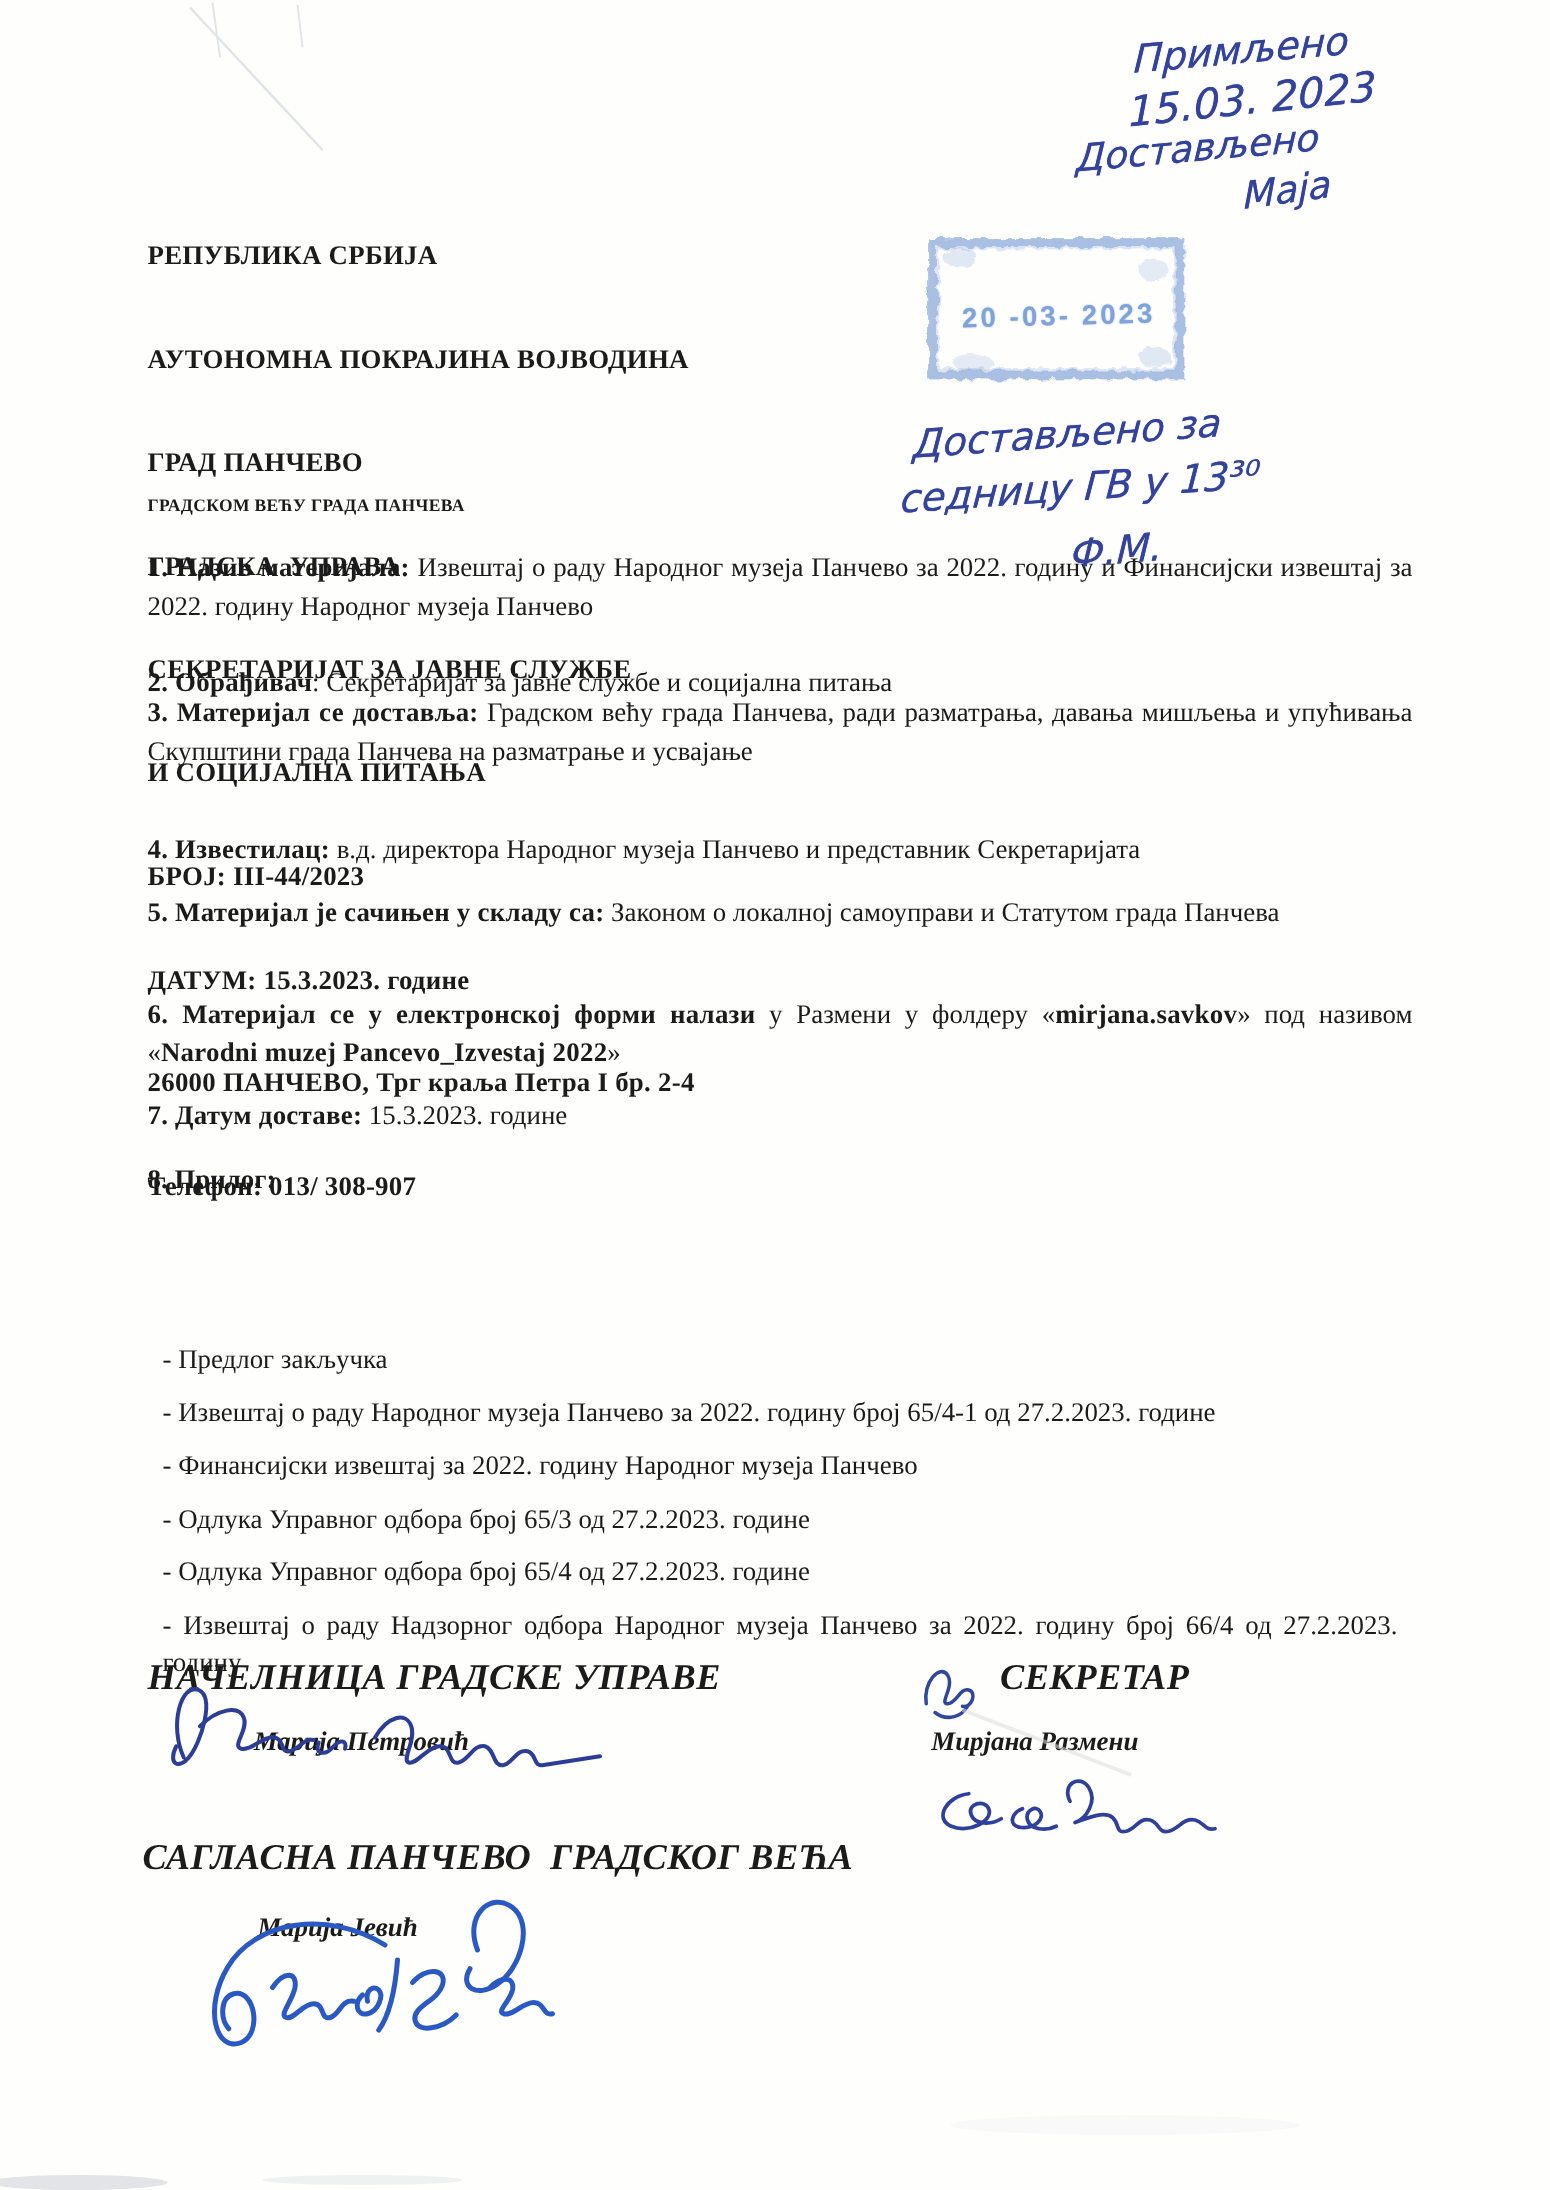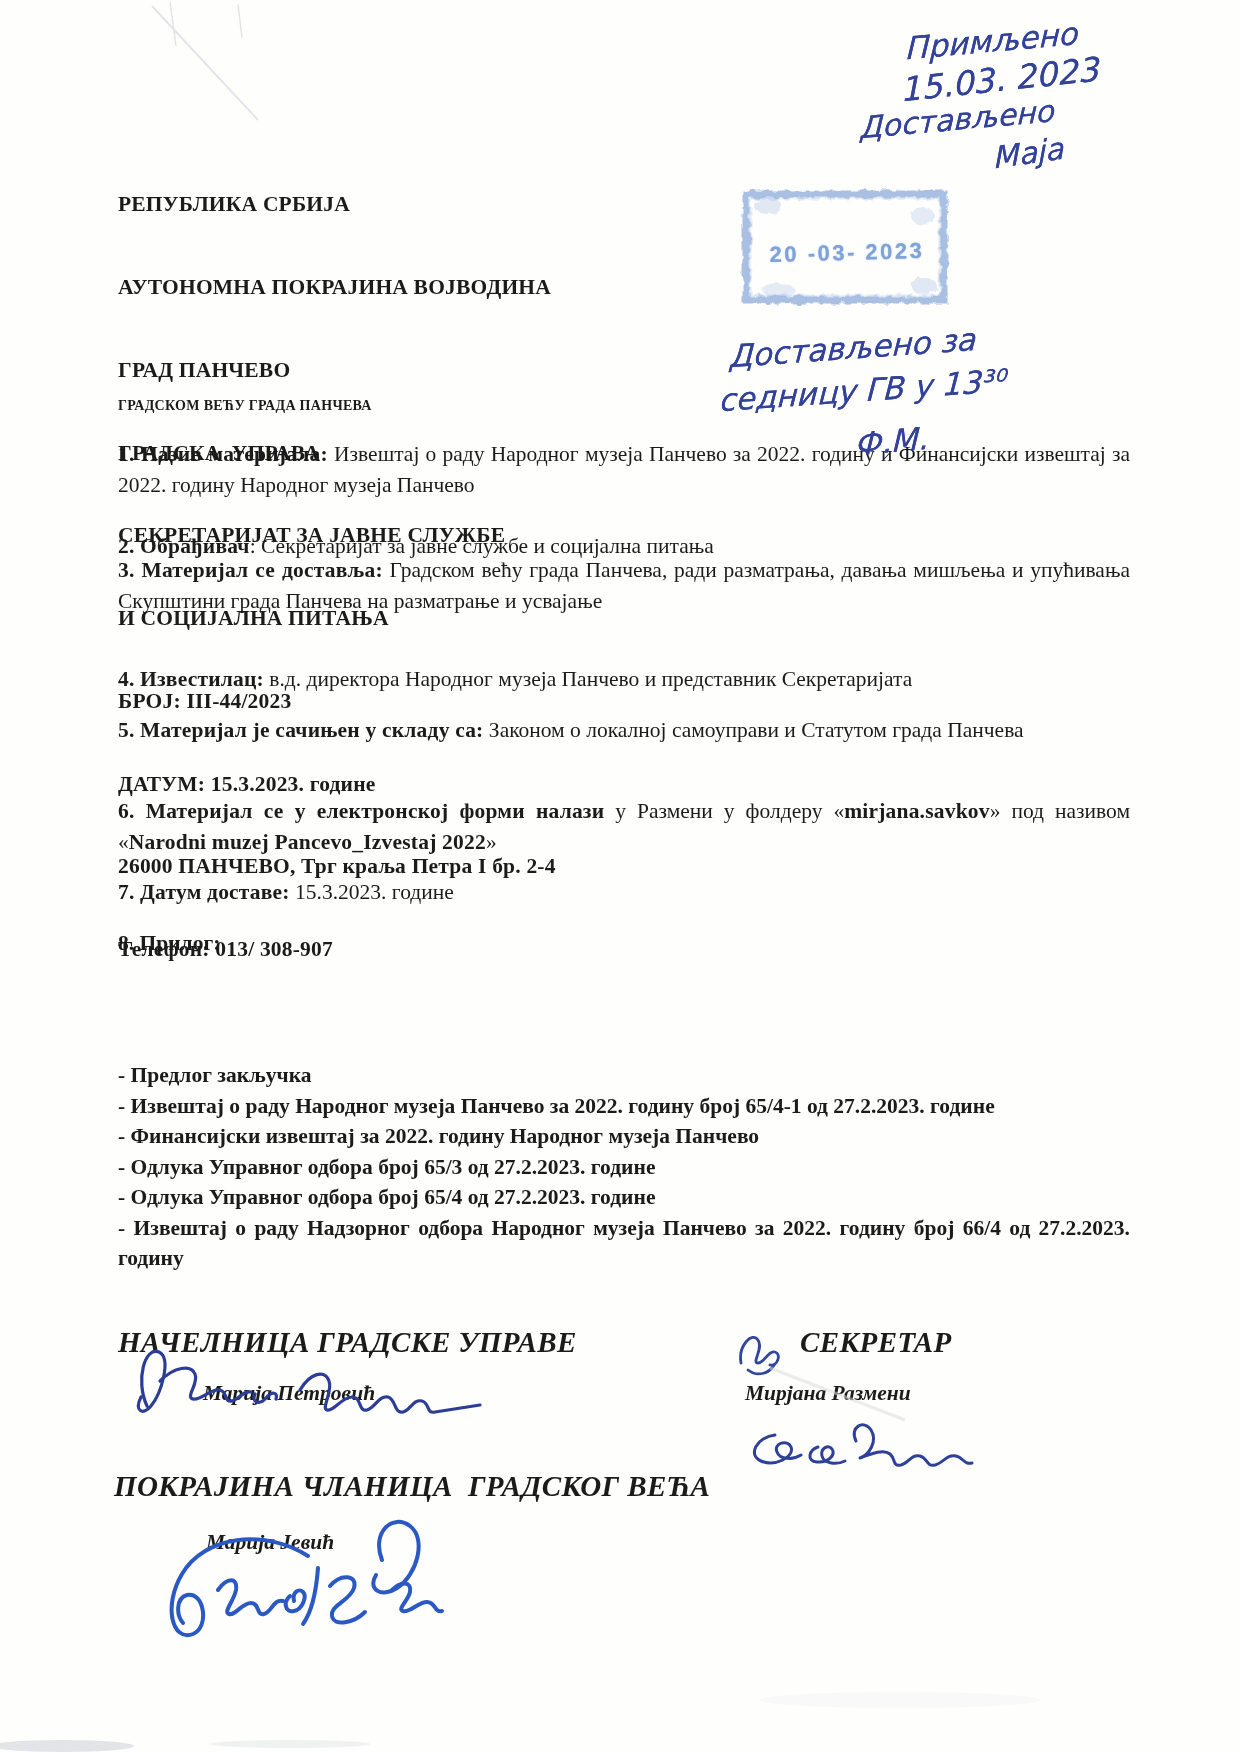--- a/index.html
+++ b/index.html
@@ -24,21 +24,21 @@
   
   .item{
     left:118px;width:1012px;
     font-size:21.5px;line-height:30.5px;
     text-align:justify;
   }
   .item b{letter-spacing:.2px;}
   .item-8{display:flex;align-items:flex-start;text-align:left;flex-direction:column;}
   .item-8 .lbl{flex:0 0 132px;font-weight:bold;}
   .attachments{flex:1;text-align:justify;}
-  .attachments > div{margin:0;font-weight:bold;}
+  .attachments > div{margin:12px;}
   
   .sig-title{
     font-size:29px;font-weight:bold;font-style:italic;letter-spacing:.4px;white-space:pre;
   }
   .sig-name{
     font-size:21.5px;font-weight:bold;font-style:italic;white-space:pre;
   }
   
   .hand{
     font-family:"DejaVu Sans", sans-serif;
@@ -112,21 +112,21 @@
     <div>- Одлука Управног одбора број 65/3 од 27.2.2023. године</div>
     <div>- Одлука Управног одбора број 65/4 од 27.2.2023. године</div>
     <div>- Извештај о раду Надзорног одбора Народног музеја Панчево за 2022. годину број 66/4 од 27.2.2023. годину</div>
   </div>
 </div>
 
 <div class="abs sig-title" style="left:118px;top:1326px;">НАЧЕЛНИЦА ГРАДСКЕ УПРАВЕ</div>
 <div class="abs sig-title" style="left:800px;top:1326px;">СЕКРЕТАР</div>
 <div class="abs sig-name" style="left:203px;top:1381px;">Марија Петровић</div>
 <div class="abs sig-name" style="left:745px;top:1381px;">Мирјана Размени</div>
-<div class="abs sig-title" style="left:114px;top:1470px;">ПОКРАЈИНА ЧЛАНИЦА  ГРАДСКОГ ВЕЋА</div>
+<div class="abs sig-title" style="left:114px;top:1470px;">САГЛАСНА ПАНЧЕВО  ГРАДСКОГ ВЕЋА</div>
 <div class="abs sig-name" style="left:206px;top:1530px;">Марија Јевић</div>
 
 <div class="abs hand" style="left:908px;top:30px;font-size:31px;transform:rotate(-5deg) skewX(-8deg);">Примљено</div>
 <div class="abs hand" style="left:903px;top:70px;font-size:33px;transform:rotate(-6deg) skewX(-6deg);">15.03. 2023</div>
 <div class="abs hand" style="left:862px;top:110px;font-size:30px;transform:rotate(-5deg) skewX(-8deg);">Достављено</div>
 <div class="abs hand" style="left:995px;top:140px;font-size:30px;transform:rotate(-8deg) skewX(-8deg);">Маја</div>
 
 <div class="abs hand" style="left:732px;top:338px;font-size:31px;transform:rotate(-4deg) skewX(-8deg);">Достављено за</div>
 <div class="abs hand" style="left:722px;top:382px;font-size:31px;transform:rotate(-4deg) skewX(-8deg);">седницу ГВ у 13³⁰</div>
 <div class="abs hand" style="left:858px;top:426px;font-size:31px;transform:rotate(-5deg) skewX(-8deg);">Ф.М.</div>

